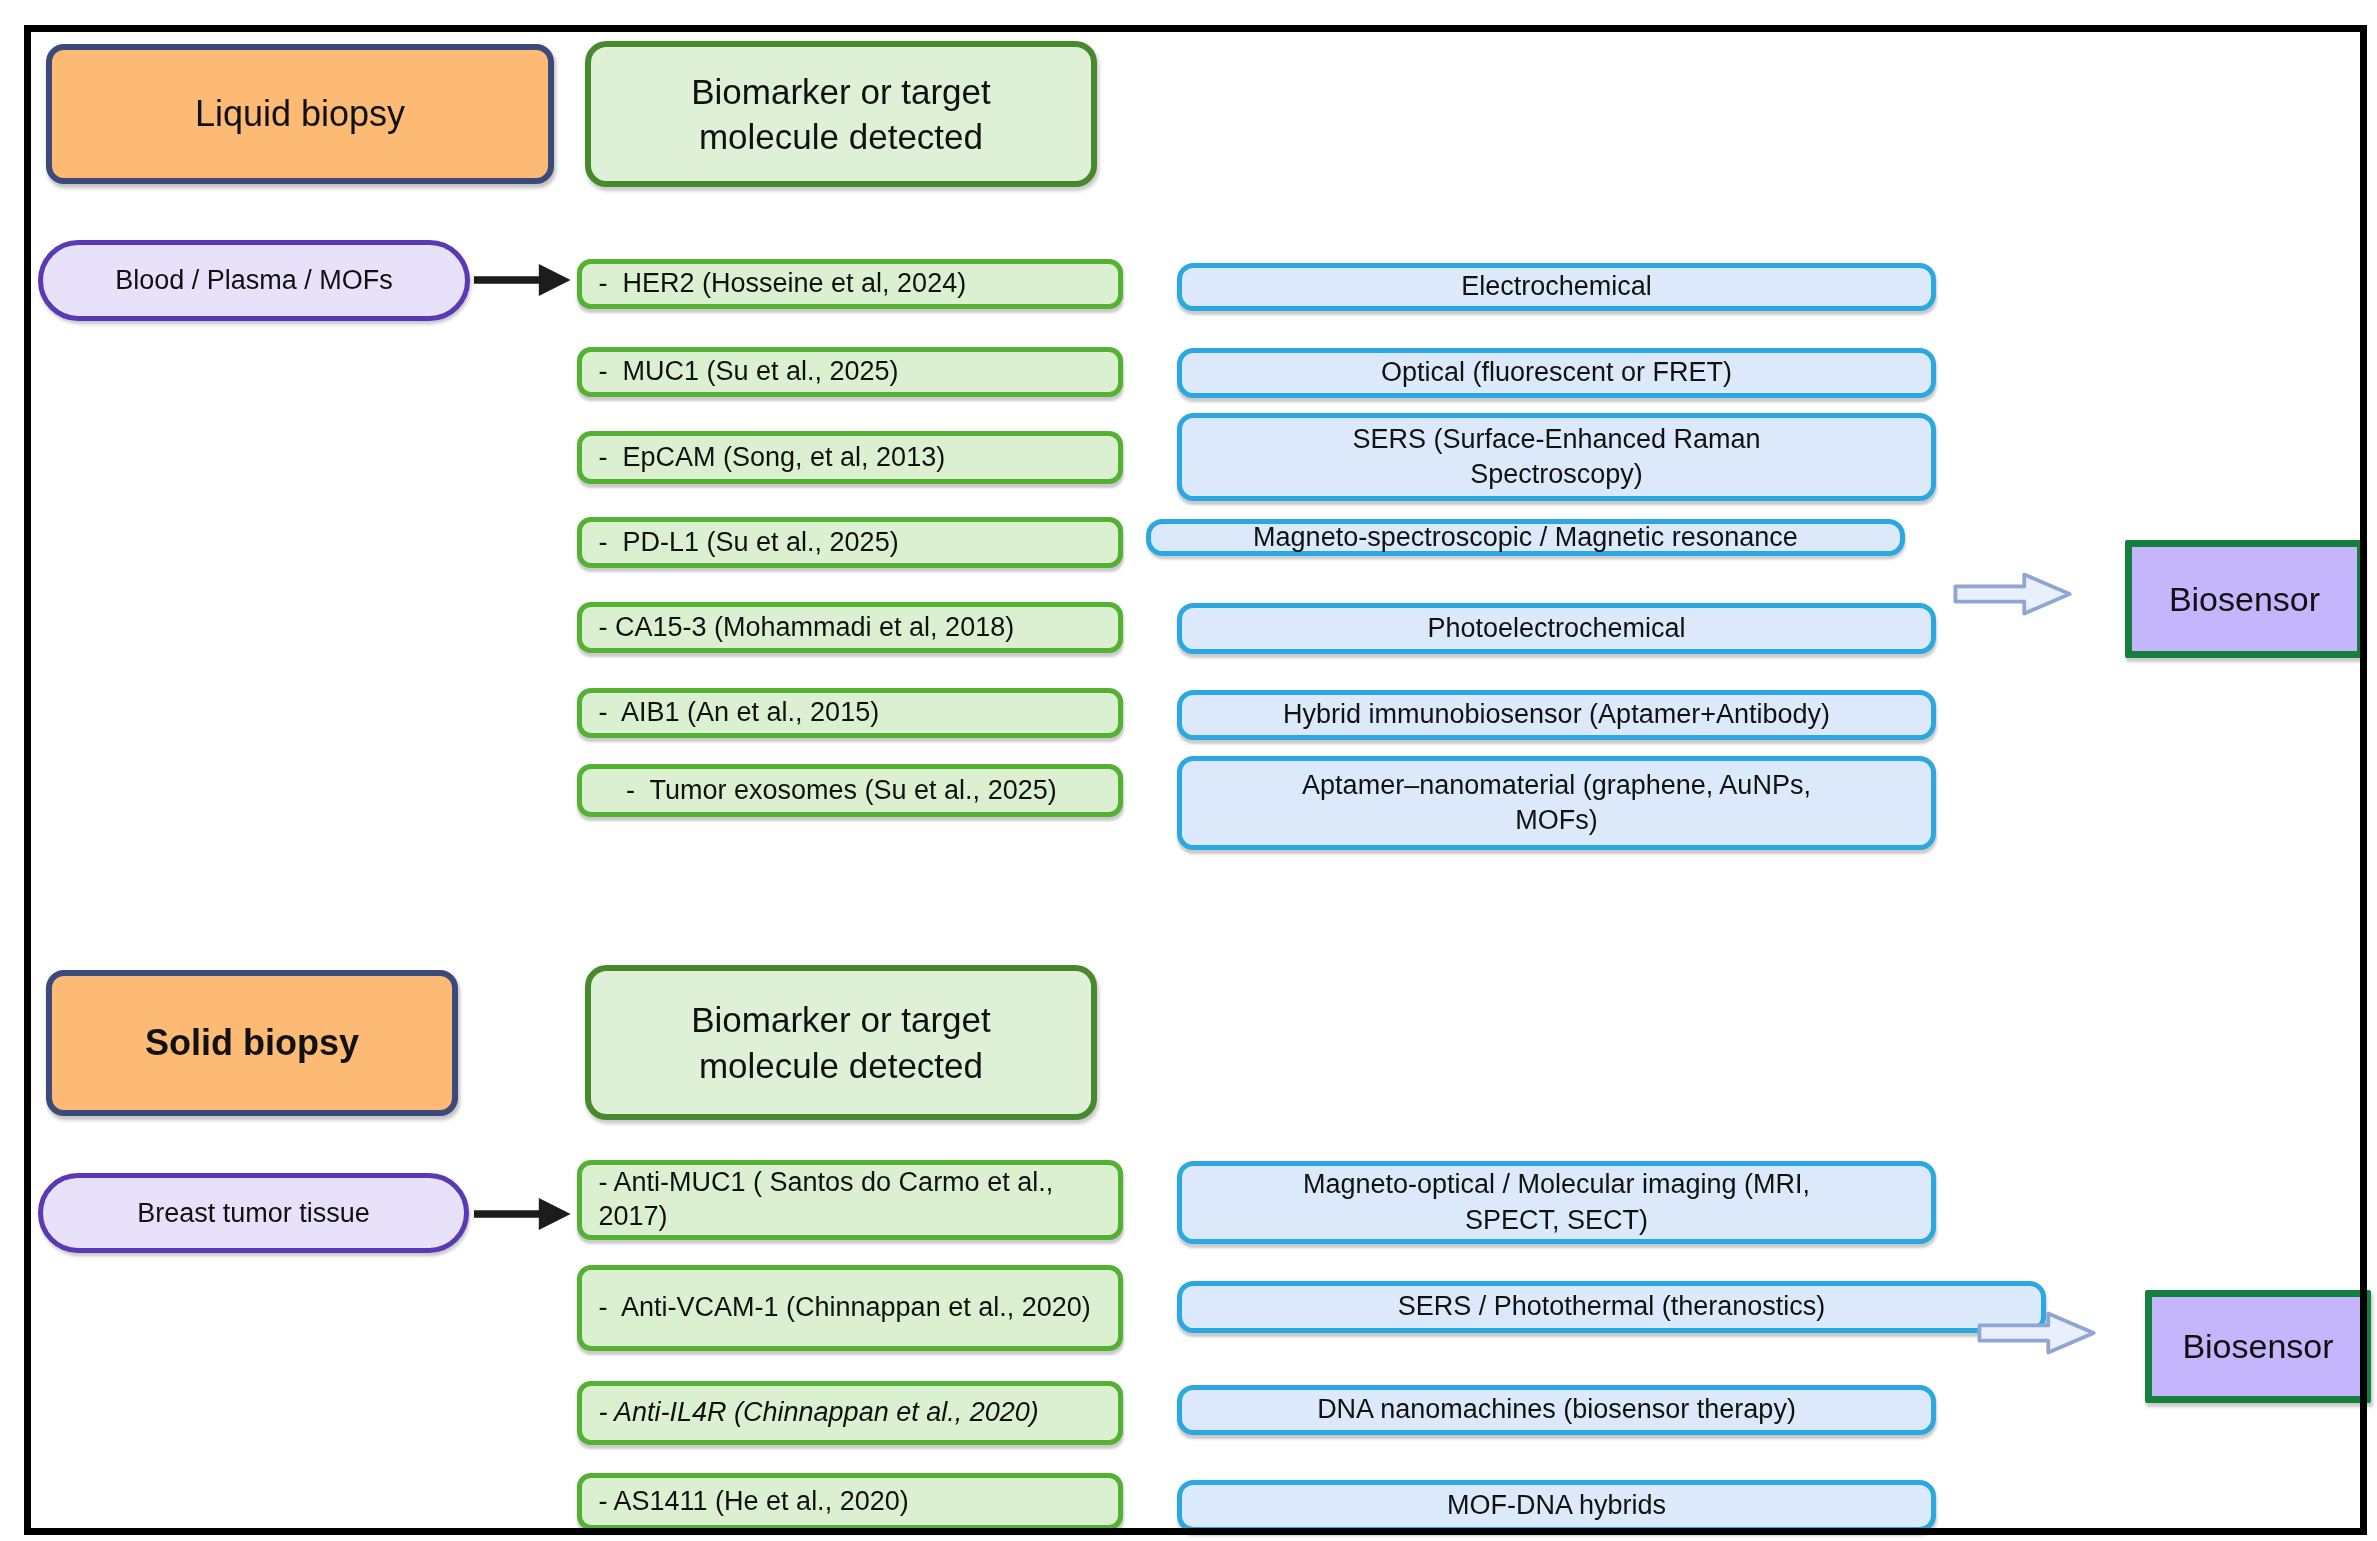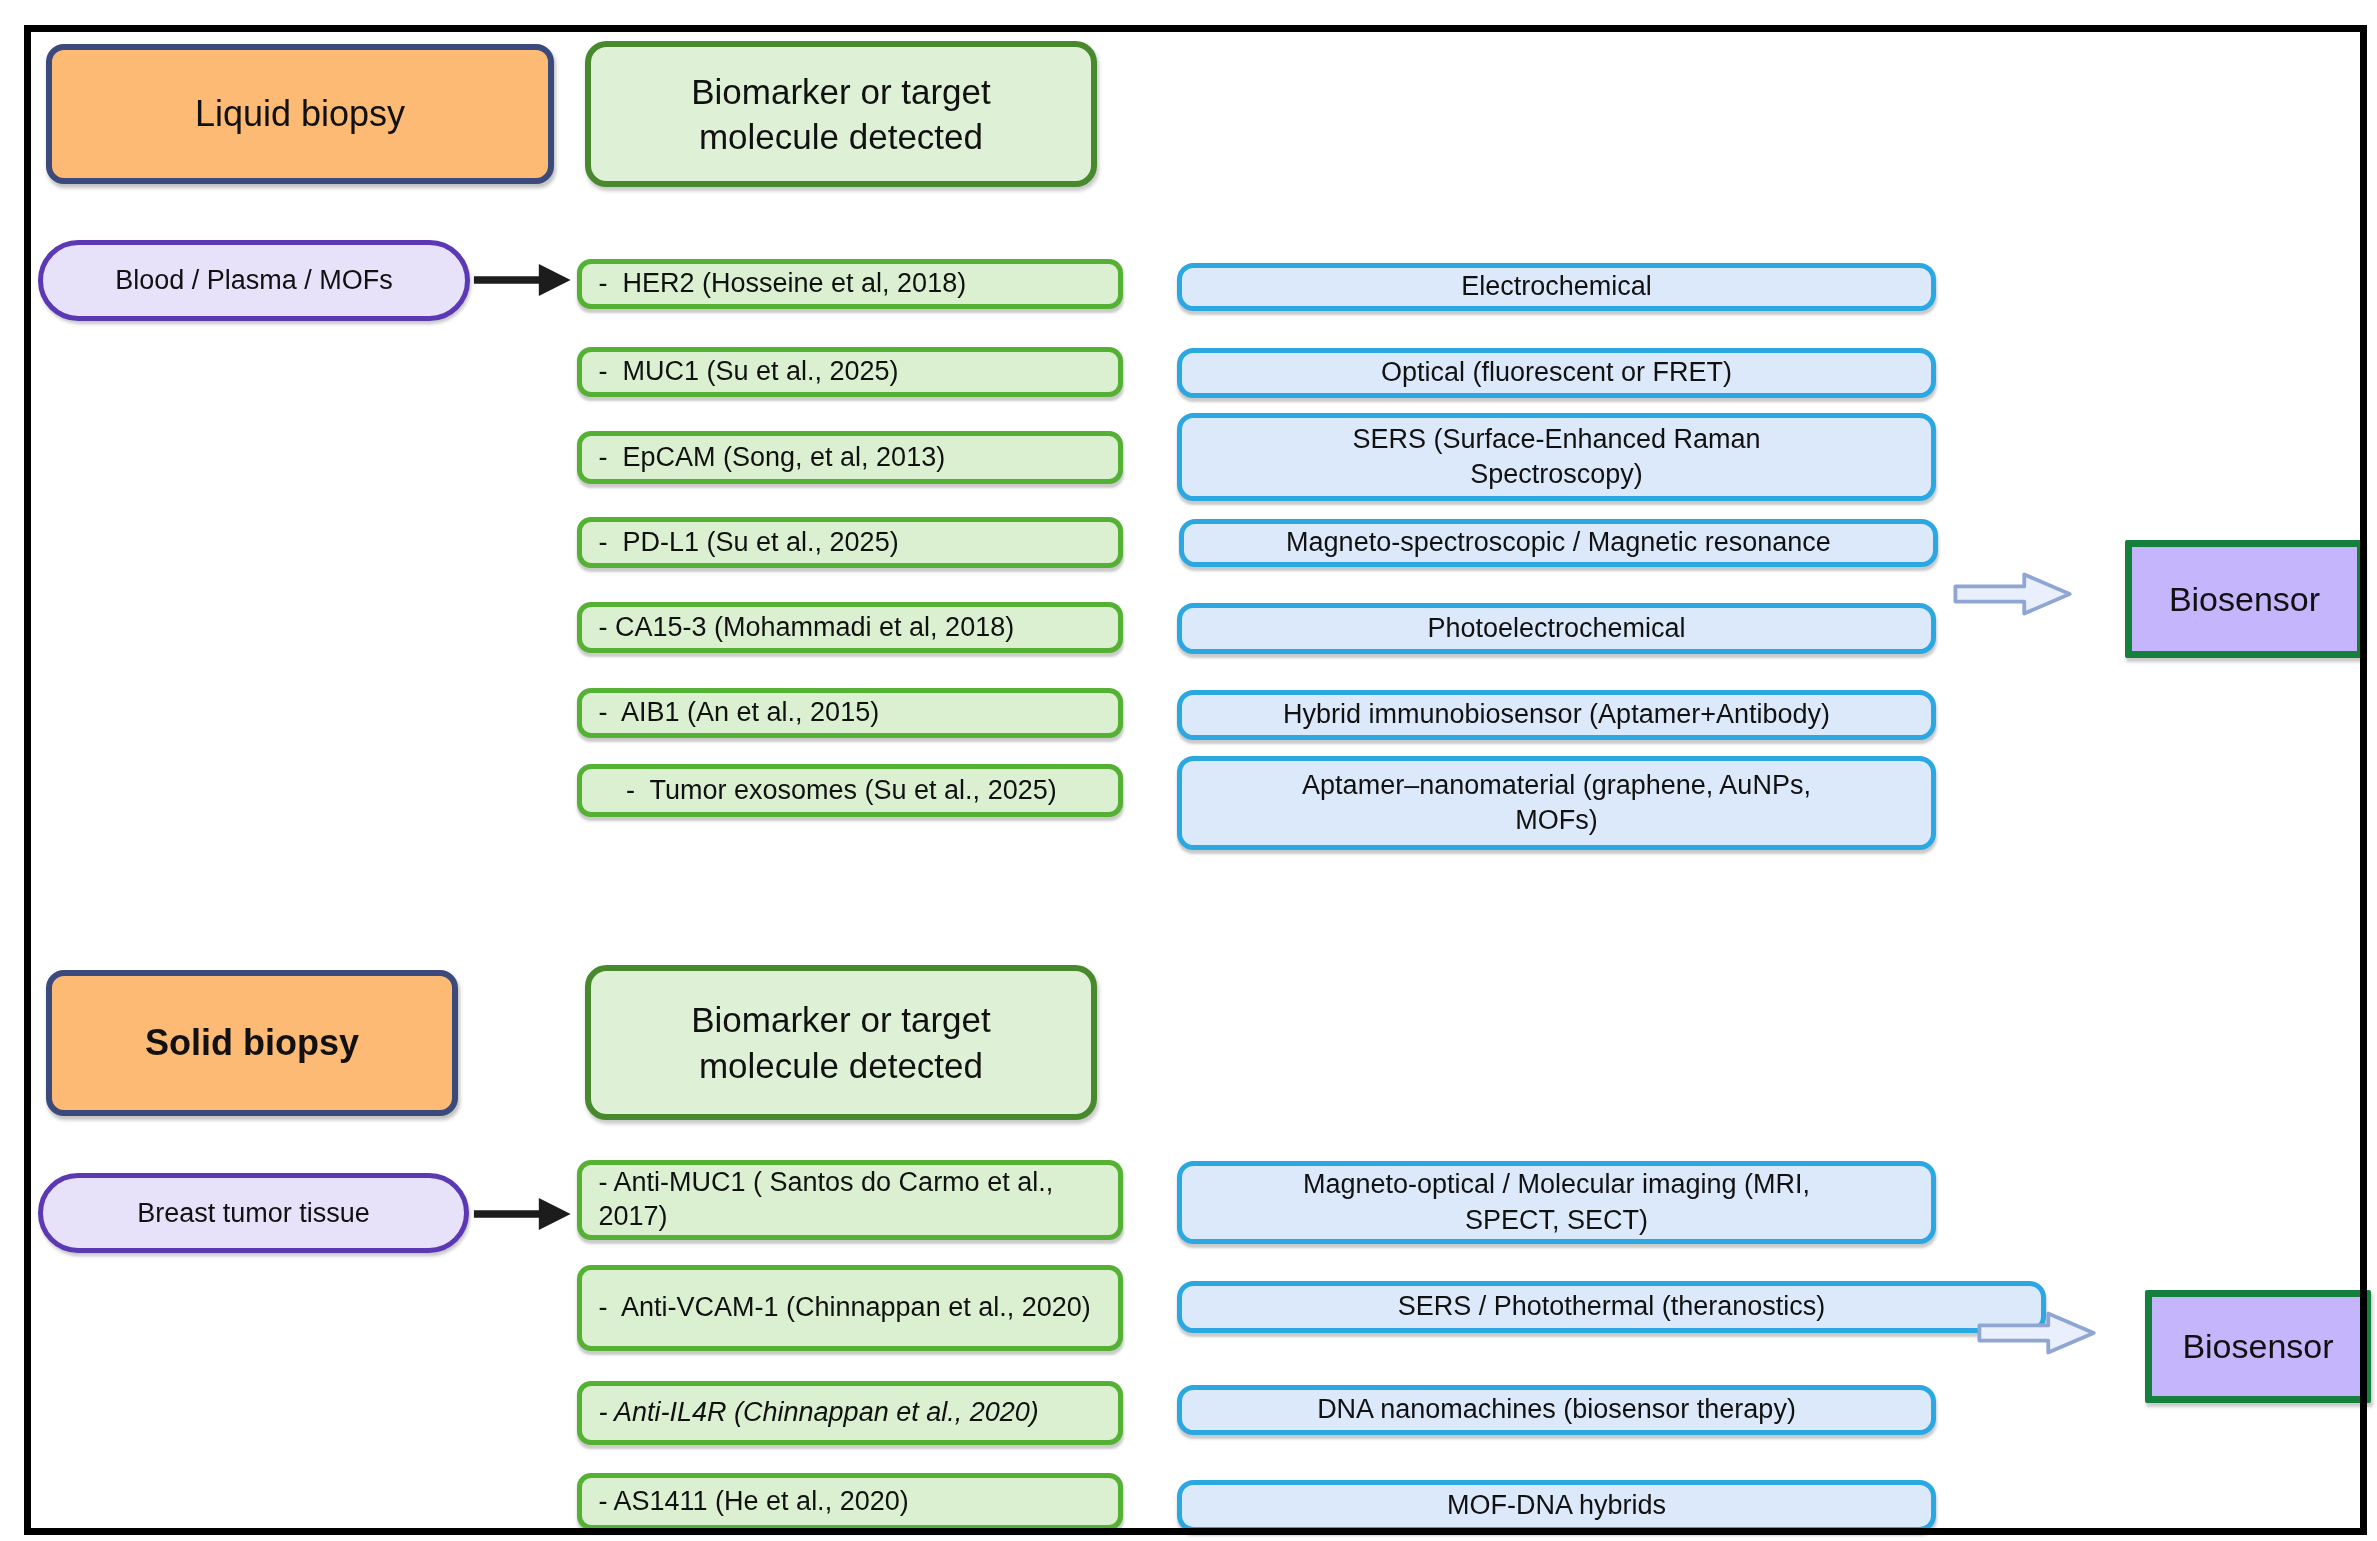--- a/index.html
+++ b/index.html
@@ -30,38 +30,38 @@
 
 <div class="abs center oval" style="left:38px;top:240px;width:432px;height:81px;">
   <span>Blood / Plasma / MOFs</span>
 </div>
 
 <svg class="arrow-svg" style="left:470px;top:259px;" width="102" height="42" viewBox="0 0 160 66">
   <line x1="6" y1="33" x2="118" y2="33" stroke="#1c1c1c" stroke-width="12"></line>
   <polygon points="108,8 158,33 108,58" fill="#1c1c1c"></polygon>
 </svg>
 
-<div class="abs left gitem" style="left:577px;top:259px;width:546px;height:50px;"><span>-  HER2 (Hosseine et al, 2018)</span></div>
+<div class="abs left gitem" style="left:577px;top:259px;width:546px;height:50px;"><span>-  HER2 (Hosseine et al, 2024)</span></div>
 <div class="abs left gitem" style="left:577px;top:347px;width:546px;height:50px;"><span>-  MUC1 (Su et al., 2025)</span></div>
 <div class="abs left gitem" style="left:577px;top:431px;width:546px;height:53px;"><span>-  EpCAM (Song, et al, 2013)</span></div>
 <div class="abs left gitem" style="left:577px;top:517px;width:546px;height:51px;"><span>-  PD-L1 (Su et al., 2025)</span></div>
 <div class="abs left gitem" style="left:577px;top:602px;width:546px;height:51px;"><span>- CA15-3 (Mohammadi et al, 2018)</span></div>
 <div class="abs left gitem" style="left:577px;top:688px;width:546px;height:50px;"><span>-  AIB1 (An et al., 2015)</span></div>
 <div class="abs left gitem" style="left:577px;top:764px;width:546px;height:53px;padding-left:44px;"><span>-  Tumor exosomes (Su et al., 2025)</span></div>
 
 <div class="abs center bitem" style="left:1177px;top:263px;width:759px;height:48px;">
     <span>Electrochemical</span>
   </div>
 <div class="abs center bitem" style="left:1177px;top:348px;width:759px;height:50px;">
     <span>Optical (fluorescent or FRET)</span>
   </div>
 <div class="abs center bitem" style="left:1177px;top:413px;width:759px;height:88px;">
     <span style="max-width:457px;">SERS (Surface-Enhanced Raman Spectroscopy)</span>
   </div>
-<div class="abs center bitem" style="left:1179px;top:519px;width:759px;height:48px;">
+<div class="abs center bitem" style="left:1146px;top:519px;width:759px;height:37px;">
     <span>Magneto-spectroscopic / Magnetic resonance</span>
   </div>
 <div class="abs center bitem" style="left:1177px;top:603px;width:759px;height:51px;">
     <span>Photoelectrochemical</span>
   </div>
 <div class="abs center bitem" style="left:1177px;top:690px;width:759px;height:50px;">
     <span>Hybrid immunobiosensor (Aptamer+Antibody)</span>
   </div>
 <div class="abs center bitem" style="left:1177px;top:756px;width:759px;height:94px;">
     <span style="max-width:559px;">Aptamer–nanomaterial (graphene, AuNPs, MOFs)</span>

